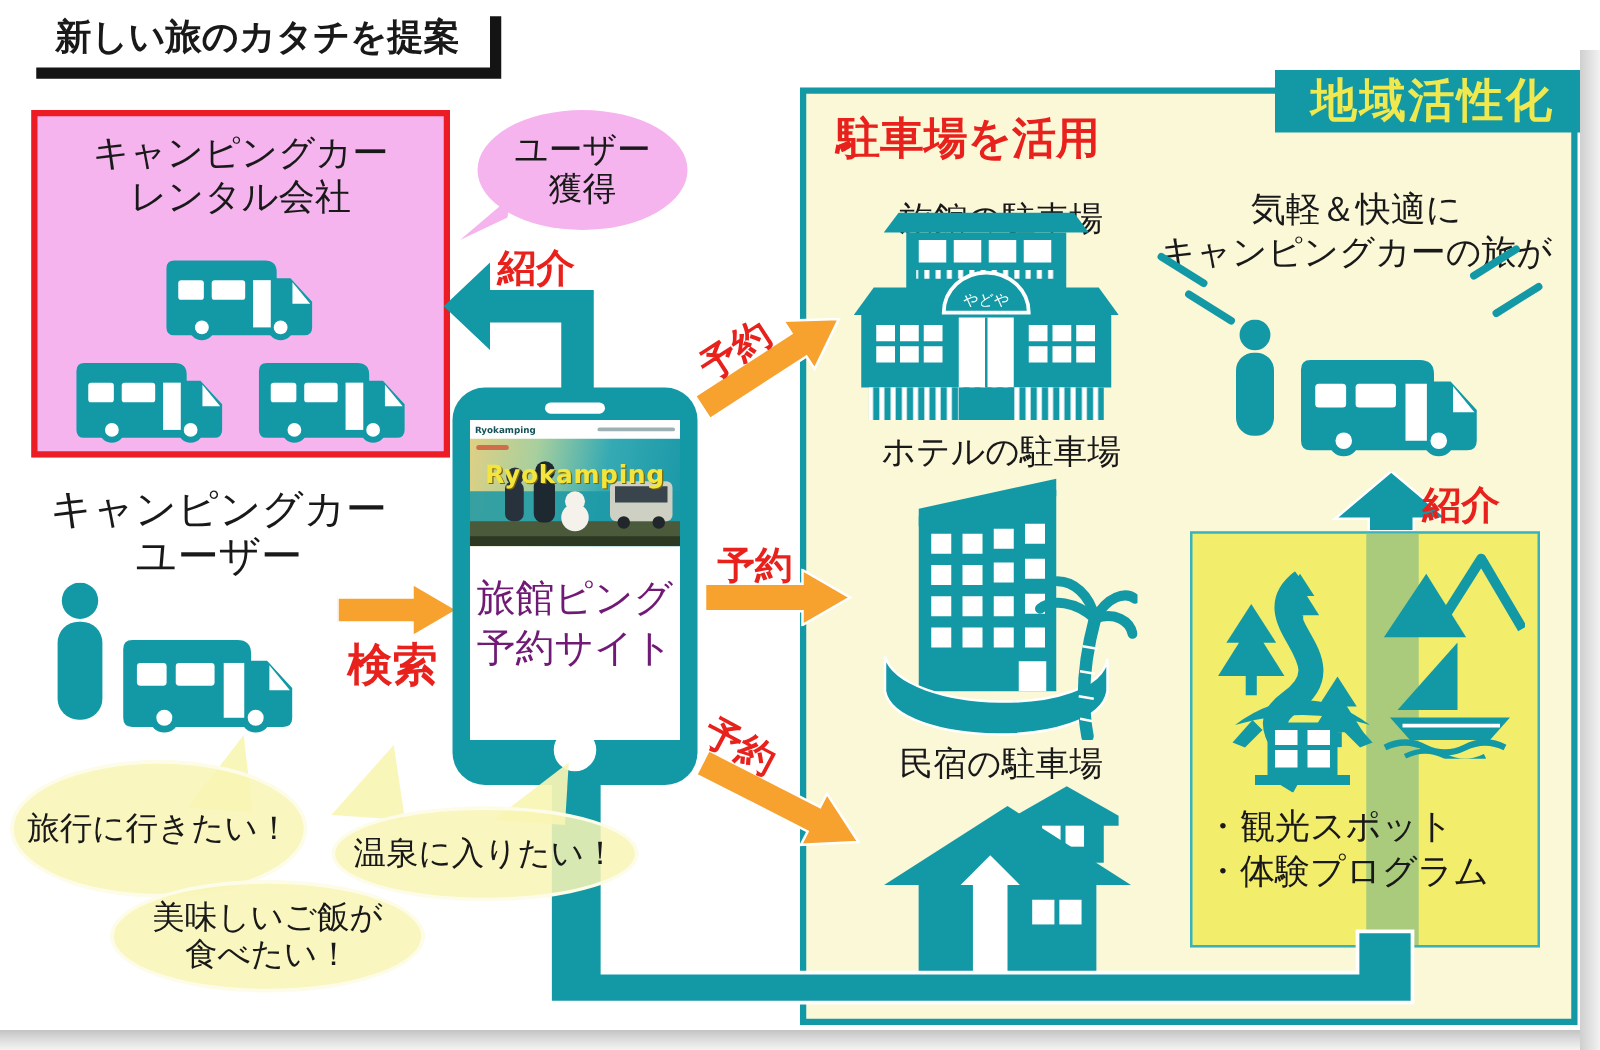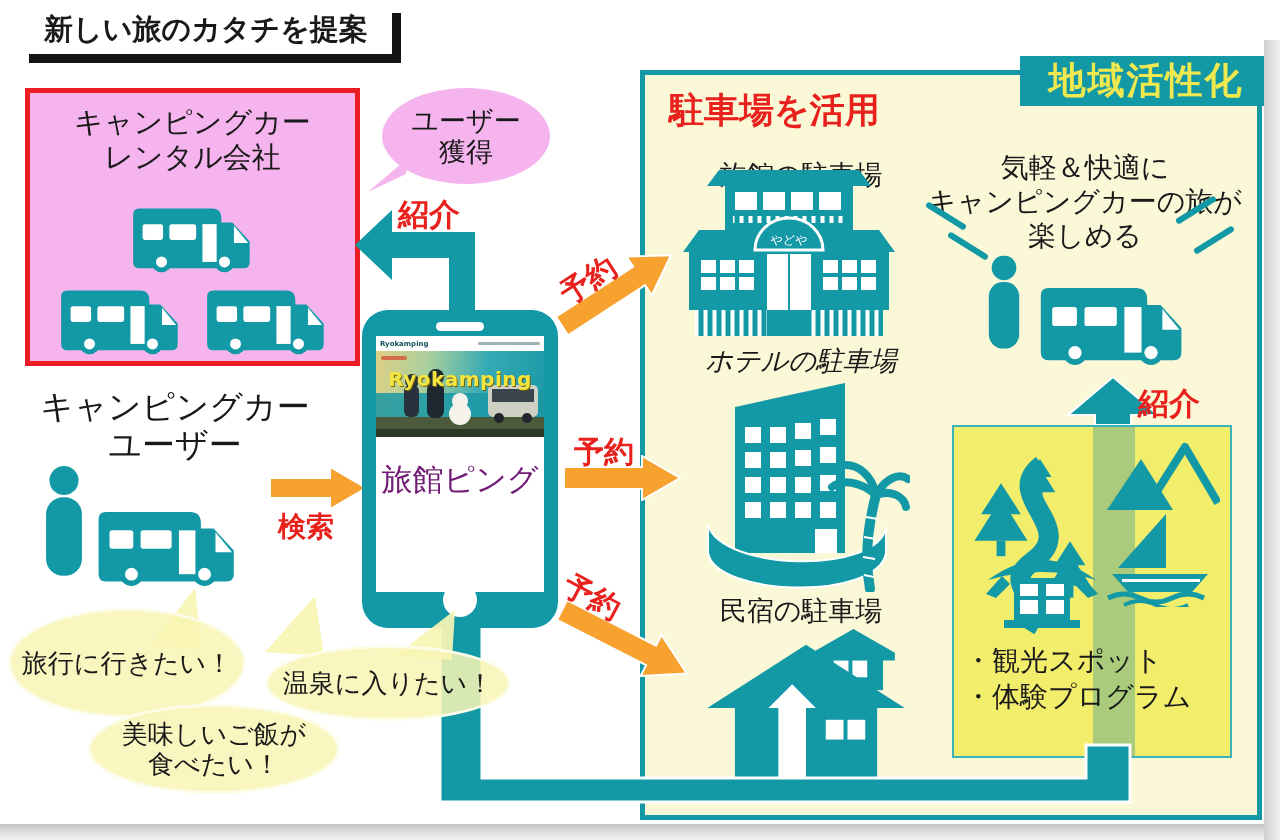--- a/index.html
+++ b/index.html
@@ -15,21 +15,21 @@
   
   .pink-box{left:25px;top:88px;width:335px;height:278px;background:#F5B4EE;border:5px solid #EC1C24;box-sizing:border-box;}
   .pink-box .name{margin-top:12px;font-size:29px;line-height:35px;font-weight:500;text-align:center;}
 
   
   .bub-pink{left:382px;top:88px;width:168px;height:96px;background:#F5B4EE;border-radius:50%;
     display:flex;flex-direction:column;justify-content:center;font-size:27px;line-height:31px;font-weight:500;text-align:center;}
 
   .red-label{color:#E8211D;font-weight:600;}
   .lbl-referral-l{left:398px;top:194px;width:90px;font-size:31px;}
-  .lbl-search{left:278px;top:508px;width:90px;font-size:28px;}
+  .lbl-search{left:278px;top:508px;width:90px;font-size:36px;}
   .lbl-reserve-top{left:556px;top:252px;width:90px;font-size:30px;transform:rotate(-33deg);}
   .lbl-reserve-mid{left:574px;top:432px;width:90px;font-size:30px;}
   .lbl-reserve-bot{left:560px;top:584px;width:90px;font-size:30px;transform:rotate(28deg);}
 
   
   .user-title{left:0;top:388px;width:350px;font-size:33px;line-height:38px;font-weight:500;text-align:center;}
 
   
   .phone{left:362px;top:310px;width:196px;height:318px;background:#1399A6;border-radius:26px;}
   .phone .speaker{position:absolute;left:74px;top:12px;width:48px;height:9px;background:#fff;border-radius:5px;}
@@ -44,21 +44,21 @@
   .hero-badge{position:absolute;left:5px;top:5px;width:26px;height:4px;background:#d2543a;border-radius:2px;opacity:.8;}
   .site-text{margin-top:22px;font-size:31px;line-height:40px;font-weight:500;text-align:center;color:#701a75;}
 
   
   .panel{left:640px;top:70px;width:622px;height:750px;background:#FBF8D8;border:5px solid #1399A6;box-sizing:border-box;}
   .banner{left:1020px;top:56px;width:252px;height:50px;background:#1399A6;color:#EFE84E;
     font-size:37px;font-weight:700;line-height:50px;text-align:center;letter-spacing:2px;}
   .panel-heading{left:24px;top:12px;width:270px;font-size:35px;font-weight:700;color:#E8211D;}
   .venue-label{width:240px;font-size:27px;font-weight:500;text-align:center;}
   .v1{left:36px;top:66px;margin-top:16px;}
-  .v2{left:36px;top:268px;font-style:italic;}
+  .v2{left:36px;top:268px;}
   .v3{left:36px;top:518px;}
   .benefit{left:268px;top:76px;width:344px;font-size:28px;line-height:34px;font-weight:500;text-align:center;}
   .emph{width:6px;height:46px;background:#1399A6;border-radius:3px;}
 
   
   .attraction-box{left:307px;top:350px;width:280px;height:333px;background:#F3ED6C;border:2px solid #3ab2ba;box-sizing:border-box;}
   .green-stripe{position:absolute;left:139px;top:0;width:42px;height:100%;background:#A9CB7B;}
   .attraction-list{position:absolute;left:10px;top:216px;width:262px;font-size:28px;line-height:36px;font-weight:500;}
 
   .wish{background:rgba(248,245,180,.86);border:3px solid #fdfce9;border-radius:50%;
@@ -194,21 +194,20 @@
       <rect x="28" y="84" width="144" height="70" fill="#1399A6"></rect>
       <polygon points="62,84 86,60 110,84" fill="#fff"></polygon>
       <rect x="72" y="80" width="28" height="74" fill="#fff"></rect>
       <rect x="120" y="96" width="18" height="20" fill="#fff"></rect>
         <rect x="142" y="96" width="18" height="20" fill="#fff"></rect>
     </svg>
 
     <div class="abs benefit">
       <div>気軽＆快適に</div>
       <div>キャンピングカーの旅が</div>
-      <div>楽しめる</div>
     </div>
     <div class="abs emph" style="left:298px;top:118px;transform:rotate(-58deg);"></div>
     <div class="abs emph" style="left:320px;top:148px;transform:rotate(-58deg);"></div>
     <div class="abs emph" style="left:548px;top:112px;transform:rotate(58deg);"></div>
     <div class="abs emph" style="left:566px;top:142px;transform:rotate(58deg);"></div>
 
     <svg class="abs" style="left:340px;top:178px;" width="38" height="100" viewBox="0 0 40 100">
         <use href="#sym-person"></use>
       </svg>
     <svg class="abs" style="left:392px;top:192px;" width="152" height="99" viewBox="0 0 160 104">
@@ -334,20 +333,21 @@
             <circle cx="84" cy="63" r="11" fill="#f4f2ea"></circle>
           <rect x="112" y="34" width="50" height="32" rx="5" fill="#cdd0c2"></rect>
           <rect x="116" y="38" width="42" height="13" fill="#39444c"></rect>
           <circle cx="123" cy="67" r="5" fill="#20262b"></circle>
             <circle cx="151" cy="67" r="5" fill="#20262b"></circle>
         </svg>
         <div class="hero-title">Ryokamping</div>
       </div>
       <div class="site-text">
         <div>旅館ピング</div>
+        <div>予約サイト</div>
       </div>
     </div>
     <div class="home"></div>
   </div>
 
   <svg class="abs" style="left:552px;top:238px;" width="145" height="110" viewBox="0 0 145 110">
     <g transform="translate(10,88) rotate(-33)">
       <polygon points="0,-11 92,-11 92,-23 130,0 92,23 92,11 0,11" fill="#F7A12F" stroke="#fff" stroke-width="2"></polygon>
     </g>
   </svg>

